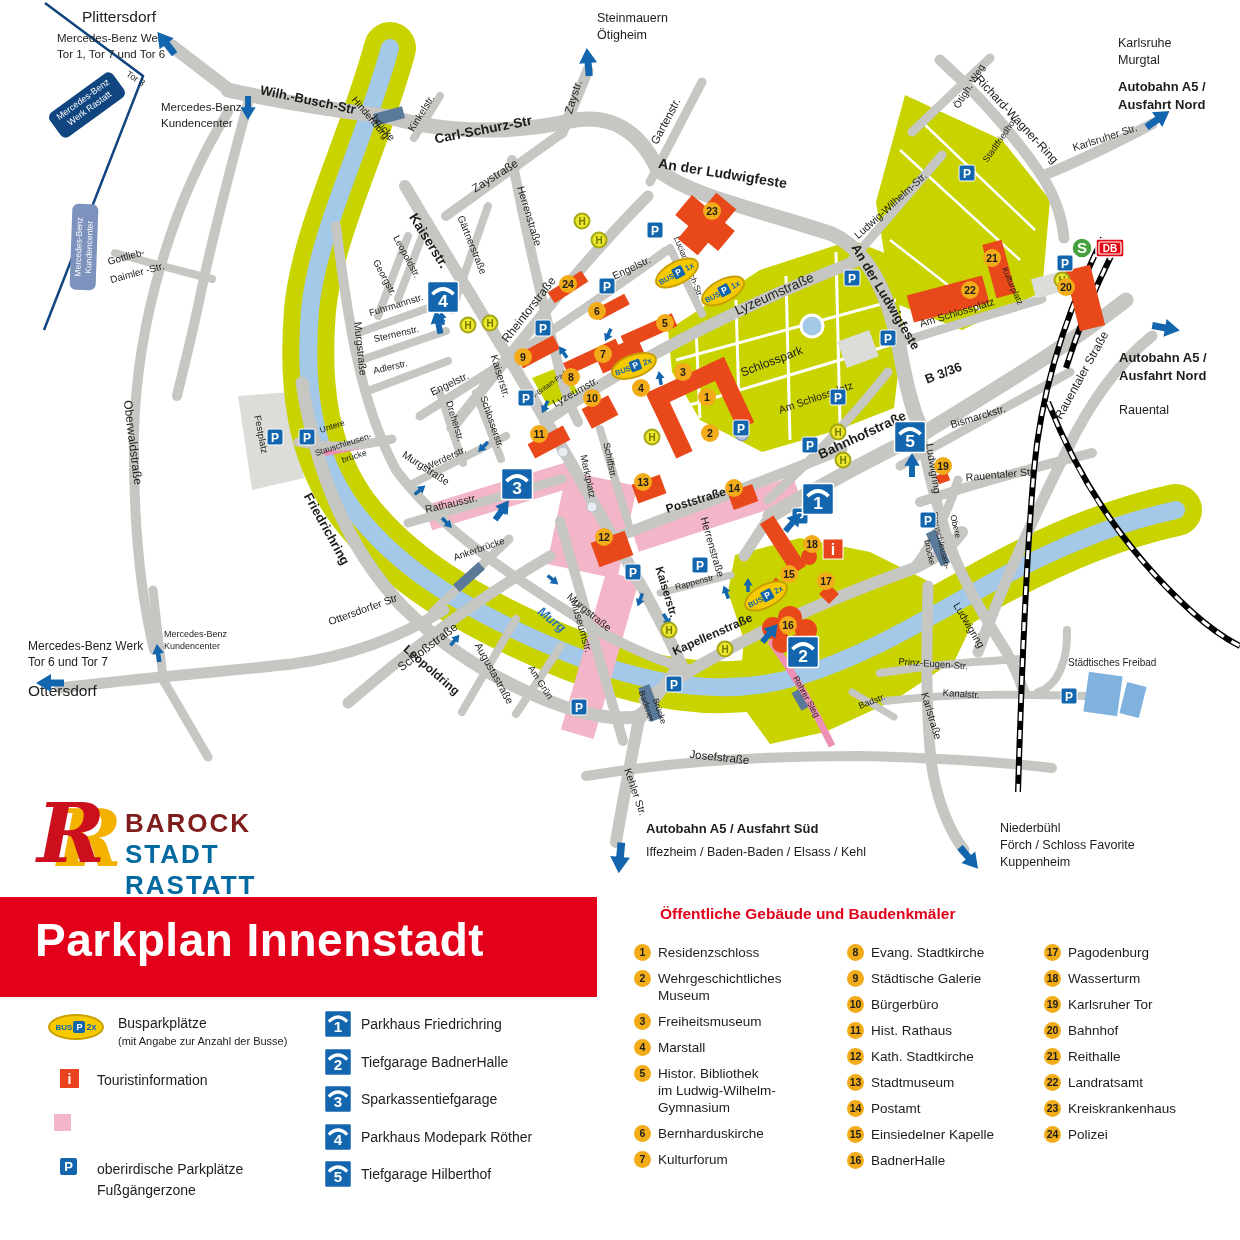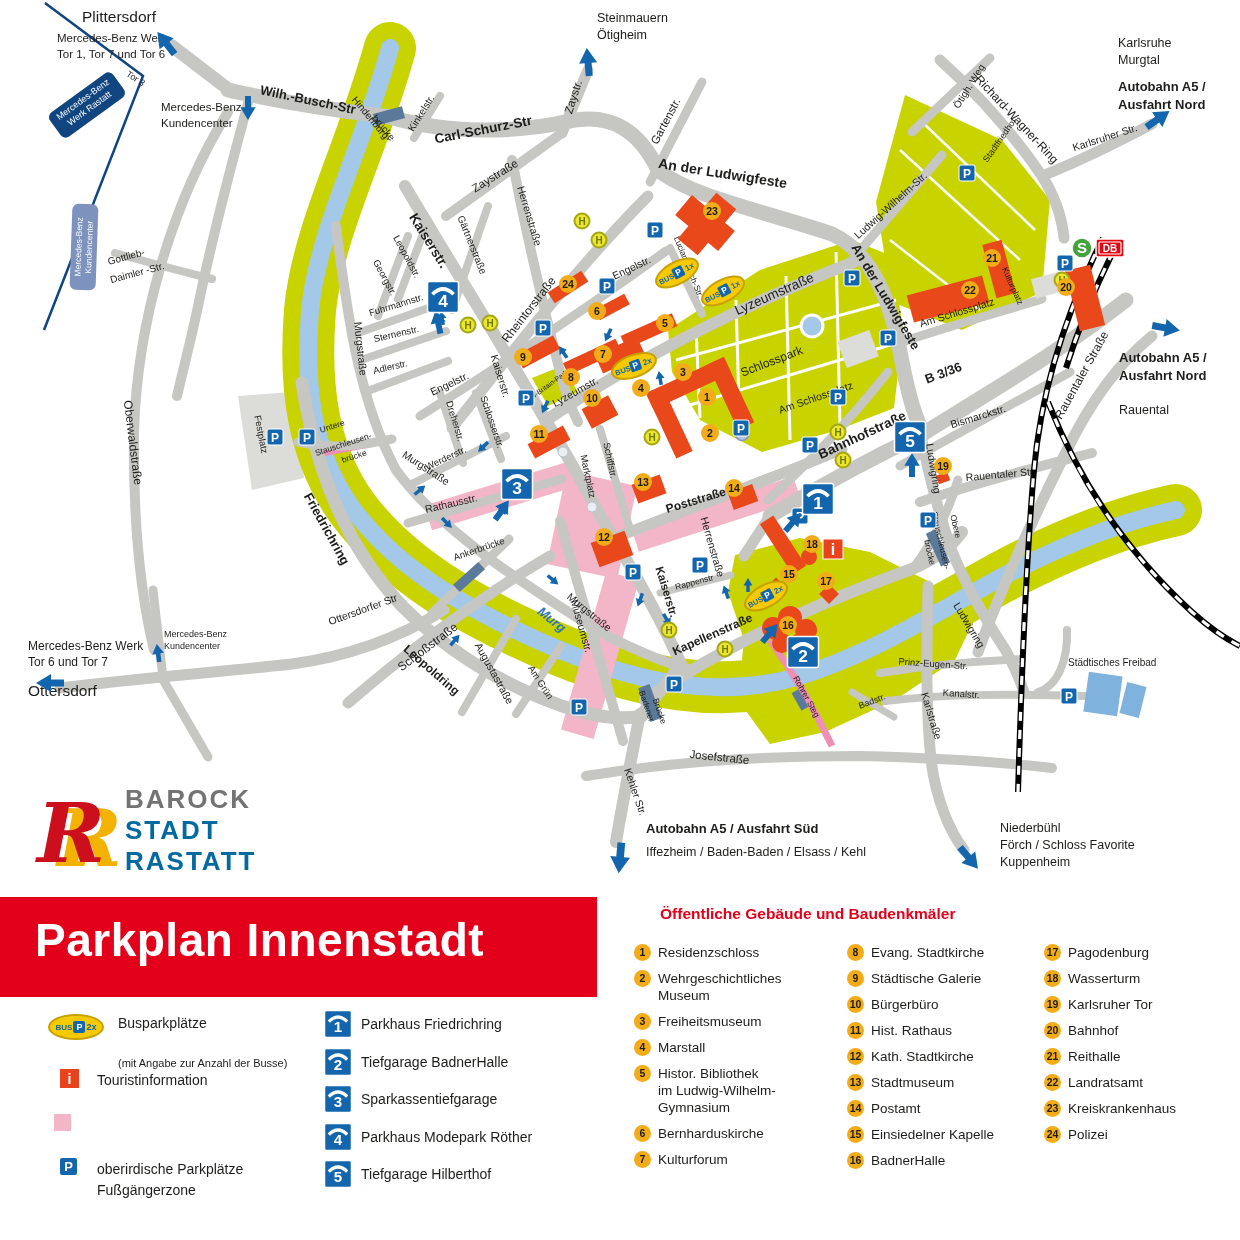--- a/index.html
+++ b/index.html
@@ -6,21 +6,21 @@
   .page{position:relative;width:1240px;height:1240px;background:#fff;overflow:hidden;
         font-family:"Liberation Sans",sans-serif;color:#1d1d1b;}
   #map{position:absolute;left:0;top:0;}
   #map text{font-family:"Liberation Sans",sans-serif;}
   .banner{position:absolute;left:0;top:897px;width:597px;height:100px;background:#e2001a;}
   .banner h1{margin:0;padding:0 0 0 35px;line-height:86px;font-size:46px;font-weight:700;color:#fff;
              letter-spacing:.5px;white-space:nowrap;}
   .logo{position:absolute;left:35px;top:786px;width:330px;height:96px;}
   .logo svg{position:absolute;left:0;top:0;}
   .logo .words{position:absolute;left:90px;top:-2px;font-weight:700;font-size:26px;letter-spacing:2px;line-height:31px;}
-  .logo .w1{color:#737373;}
+  .logo .w1{color:#7f1d1d;margin-top:24px;}
   .logo .w2,.logo .w3{color:#0369a1;}
   .abs{position:absolute;}
   .leg-label{font-size:14px;white-space:nowrap;}
   .leg-sub{font-size:11px;white-space:nowrap;}
   .busoval{width:56px;height:26px;border-radius:50%;background:#f7ca00;border:2px solid #c79f00;
            display:flex;align-items:center;justify-content:center;gap:1px;box-sizing:border-box;}
   .busoval .b{color:#1366ad;font-size:8px;font-weight:700;}
   .busoval .p{width:12px;height:12px;background:#1366ad;color:#fff;font-size:9px;font-weight:700;
               display:flex;align-items:center;justify-content:center;border-radius:2px;}
   .busoval .c{color:#1366ad;font-size:9px;font-weight:700;}
@@ -621,21 +621,21 @@
   <div class="banner">
     <h1>Parkplan Innenstadt</h1>
   </div>
 
   <div class="abs busoval" style="left:48px;top:1014px;">
     <span class="b">BUS</span>
     <span class="p">P</span>
     <span class="c">2x</span>
   </div>
   <div class="abs leg-label" style="left:118px;top:1015px;">Busparkplätze</div>
-  <div class="abs leg-sub" style="left:118px;top:1057px;">(mit Angabe zur Anzahl der Busse)</div>
+  <div class="abs leg-sub" style="left:118px;top:1035px;">(mit Angabe zur Anzahl der Busse)</div>
 
   <div id="legend-items">
       <div class="abs iicon" style="left: 60px; top: 1069px;">i</div>
       <div class="abs leg-label" style="left: 97px; top: 1072px;">Touristinformation</div>
       <div class="abs pinksq" style="left: 54px; top: 1114px;"></div>
       <div class="abs leg-label" style="left: 97px; top: 1182px;">Fußgängerzone</div>
       <div class="abs psq" style="left: 60px; top: 1158px;">P</div>
       <div class="abs leg-label" style="left: 97px; top: 1161px;">oberirdische Parkplätze</div>
     </div>
   <div id="legend-garages">

